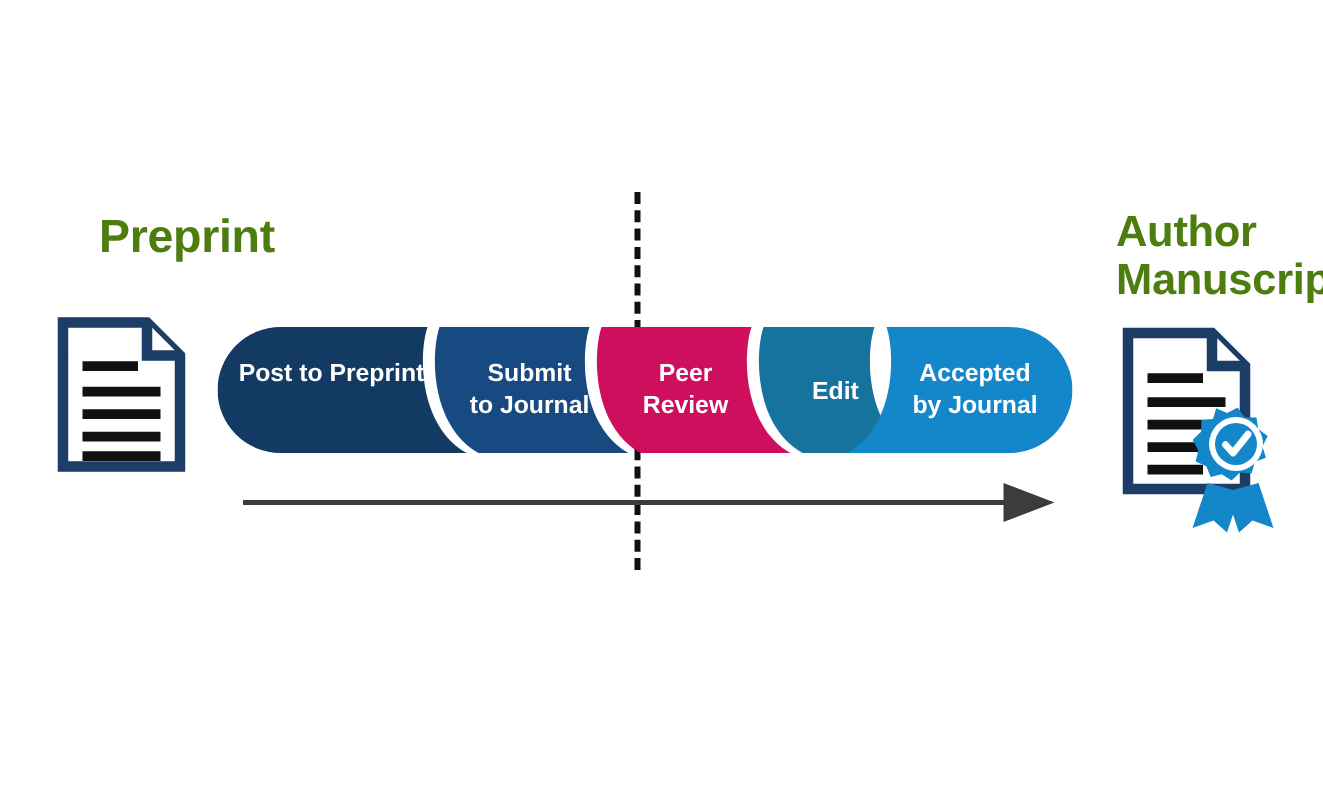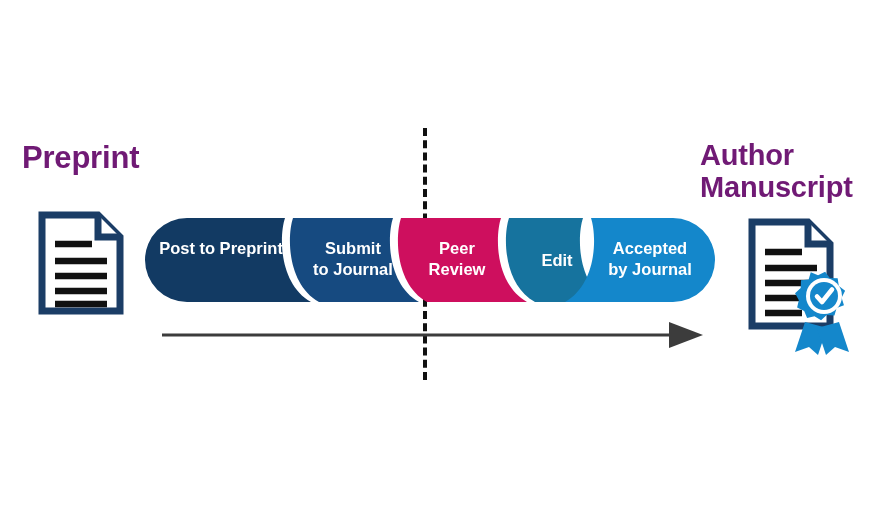--- a/index.html
+++ b/index.html
@@ -15,24 +15,25 @@
     width: 882px;
     height: 532px;
     background: #ffffff;
     overflow: hidden;
   }
 
   
   .heading {
     position: absolute;
     font-weight: bold;
-    color: #701a75;
+    color: #4d7c0f;
     line-height: 1.12;
     white-space: pre-line;
     letter-spacing: -0.2px;
+    margin-left: 44px;
   }
   #heading-preprint {
     left: 22px;
     top: 141px;
     font-size: 31px;
     text-align: left;
   }
   #heading-author-manuscript {
     left: 700px;
     top: 139px;

